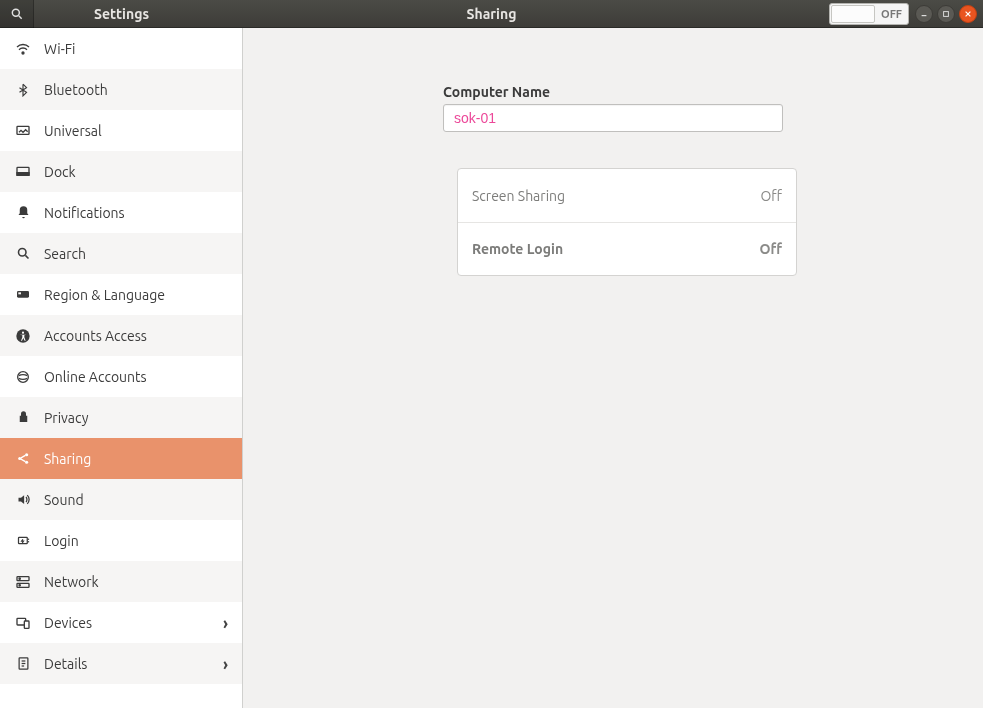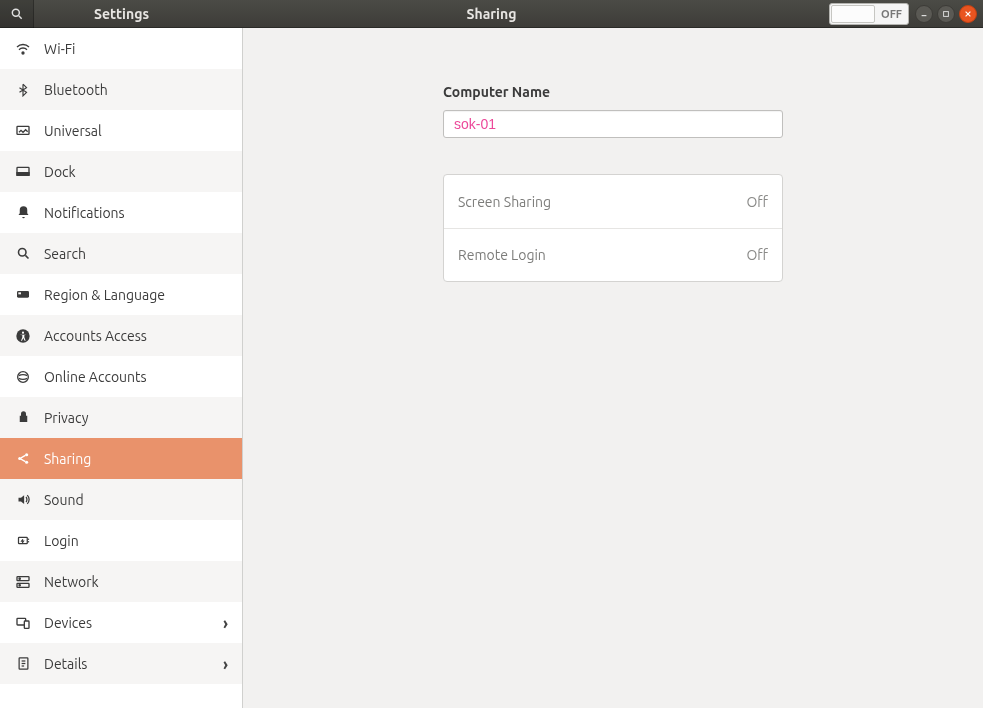--- a/index.html
+++ b/index.html
@@ -143,51 +143,52 @@
     padding: 56px 0 0 0;
   }
   .content-inner {
     width: 340px;
     margin: 0 auto 0 200px;
   }
   .field-label {
     font-weight: 700;
     color: #3b3b3b;
     font-size: 14px;
-    margin-bottom: 10px;
+    margin-bottom: 4px;
   }
   .text-input {
     width: 340px;
     height: 28px;
     border: 1px solid #c0bfbd;
     border-radius: 3px;
     background: #fff;
     padding: 0 10px;
     font-size: 14px;
     color: #ec4899;
     box-shadow: inset 0 1px 1px rgba(0,0,0,0.05);
   }
   .options-panel {
     margin-top: 36px;
     width: 340px;
     background: #ffffff;
     border: 1px solid #d4d3d1;
     border-radius: 4px;
+    margin-left: 14px;
   }
   .option-row {
     height: 53px;
     display: flex;
     align-items: center;
     justify-content: space-between;
     padding: 0 14px;
     cursor: pointer;
     color: #7c7c7a;
     font-size: 14px;
   }
-  .option-row + .option-row { border-top: 1px solid #e6e5e3; }
+  .option-row + .option-row { border-top: 1px solid #e6e5e3; font-weight: bold; }
   .option-row .status { color: #8a8a88; }
 
   
   svg { display: block; }
 </style>
 </head>
 <body>
 
 <div class="titlebar">
   <div class="search-btn">

